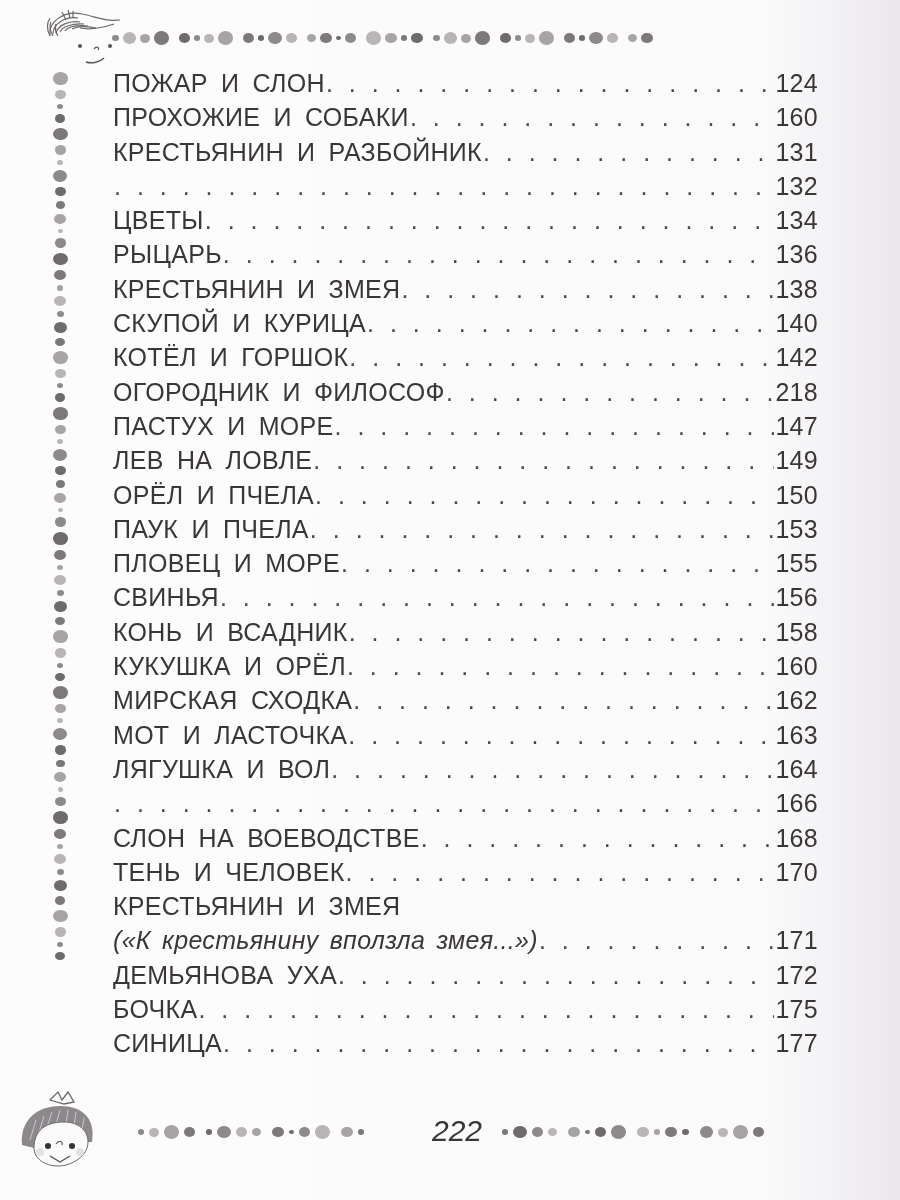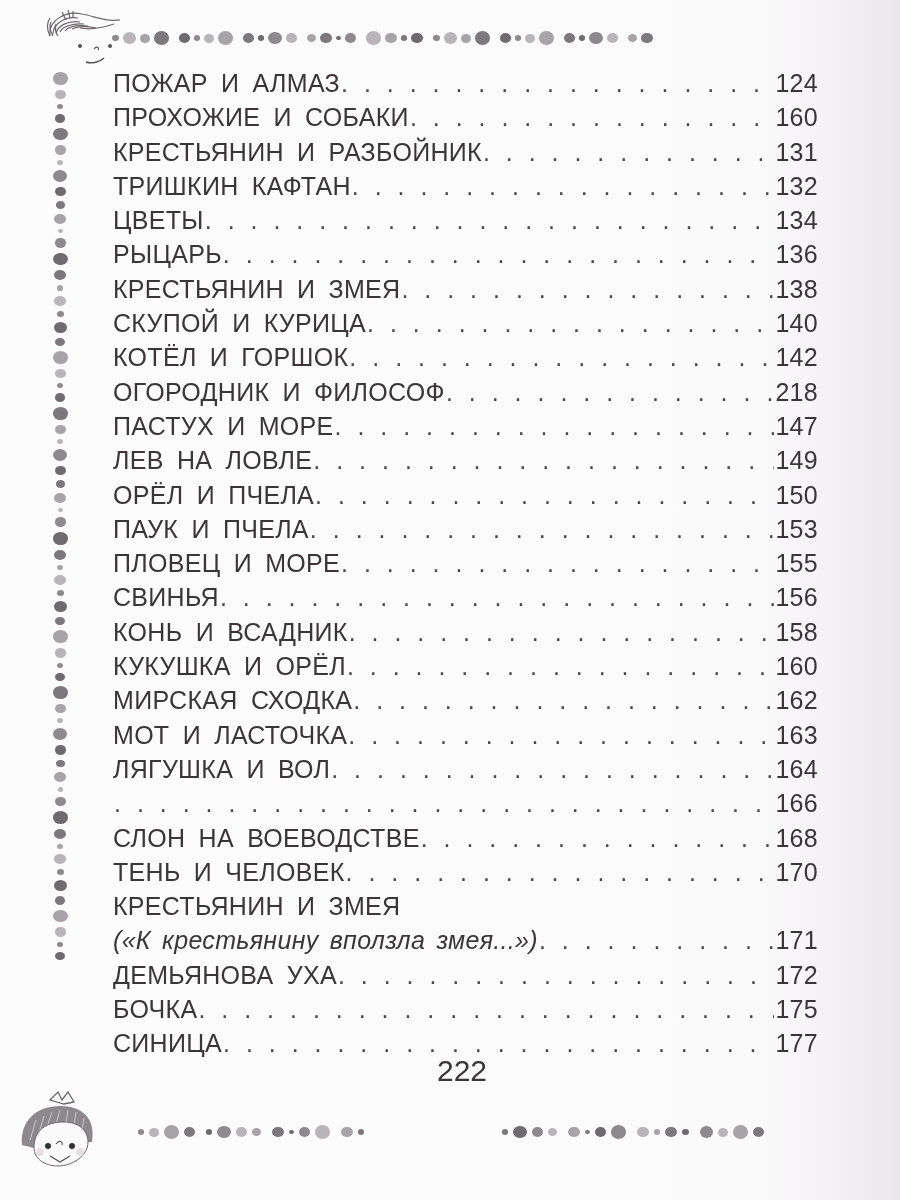--- a/index.html
+++ b/index.html
@@ -47,22 +47,22 @@
       flex: 1 1 auto; overflow: hidden; margin: 0 1px;
       letter-spacing: 6.5px; color: #4a4649;
     }
     .toc-leader::before {
       content: ". . . . . . . . . . . . . . . . . . . . . . . . . . . . . . . . . . . . . . . . . . . . . . . . . . . . . . . . . . . . .";
       word-spacing: -4px;
     }
     .toc-page { flex: 0 0 auto; }
     .toc-entry.no-leader .toc-title { }
     .page-number {
-      position: absolute; top: 1054px; left: 432px; width: 60px;
-      text-align: center; font-size: 30px; color: #3a3638;
+      position: absolute; top: 1114px; left: 432px; width: 60px;
+      font-size: 30px; color: #3a3638; font-style: italic;
     }
   </style>
 </head>
 <body>
 
 <div class="page">
 
   <svg class="face-top" viewBox="0 0 100 60">
     <g fill="none" stroke="#6b6669" stroke-width="1.2">
       <path d="M30 30 C28 15, 45 4, 62 8 C78 11, 90 18, 108 12"></path>
@@ -183,36 +183,35 @@
       <span class="dot" style="width: 10px; height: 8.5px; background: rgb(125, 120, 123);"></span>
       <span class="dot" style="width: 15px; height: 12.75px; background: rgb(168, 163, 166);"></span>
       <span class="dot" style="width: 11px; height: 9.35px; background: rgb(185, 180, 183);"></span>
       <span class="dot" style="width: 6px; height: 5.1px; background: rgb(142, 137, 140);"></span>
       <span class="dot" style="width: 10px; height: 8.5px; background: rgb(111, 106, 109);"></span>
     </div>
 
   <ul class="toc" id="toc-list">
 
   <li class="toc-entry">
-      <span class="toc-title">ПОЖАР И АЛМАЗ</span>
+      <span class="toc-title">ПОЖАР И СЛОН</span>
       <span class="toc-leader"></span>
       <span class="toc-page">124</span>
     </li>
       <li class="toc-entry">
       <span class="toc-title">ПРОХОЖИЕ И СОБАКИ</span>
       <span class="toc-leader"></span>
       <span class="toc-page">160</span>
     </li>
       <li class="toc-entry">
       <span class="toc-title">КРЕСТЬЯНИН И РАЗБОЙНИК</span>
       <span class="toc-leader"></span>
       <span class="toc-page">131</span>
     </li>
       <li class="toc-entry">
-      <span class="toc-title">ТРИШКИН КАФТАН</span>
       <span class="toc-leader"></span>
       <span class="toc-page">132</span>
     </li>
       <li class="toc-entry">
       <span class="toc-title">ЦВЕТЫ</span>
       <span class="toc-leader"></span>
       <span class="toc-page">134</span>
     </li>
       <li class="toc-entry">
       <span class="toc-title">РЫЦАРЬ</span>

